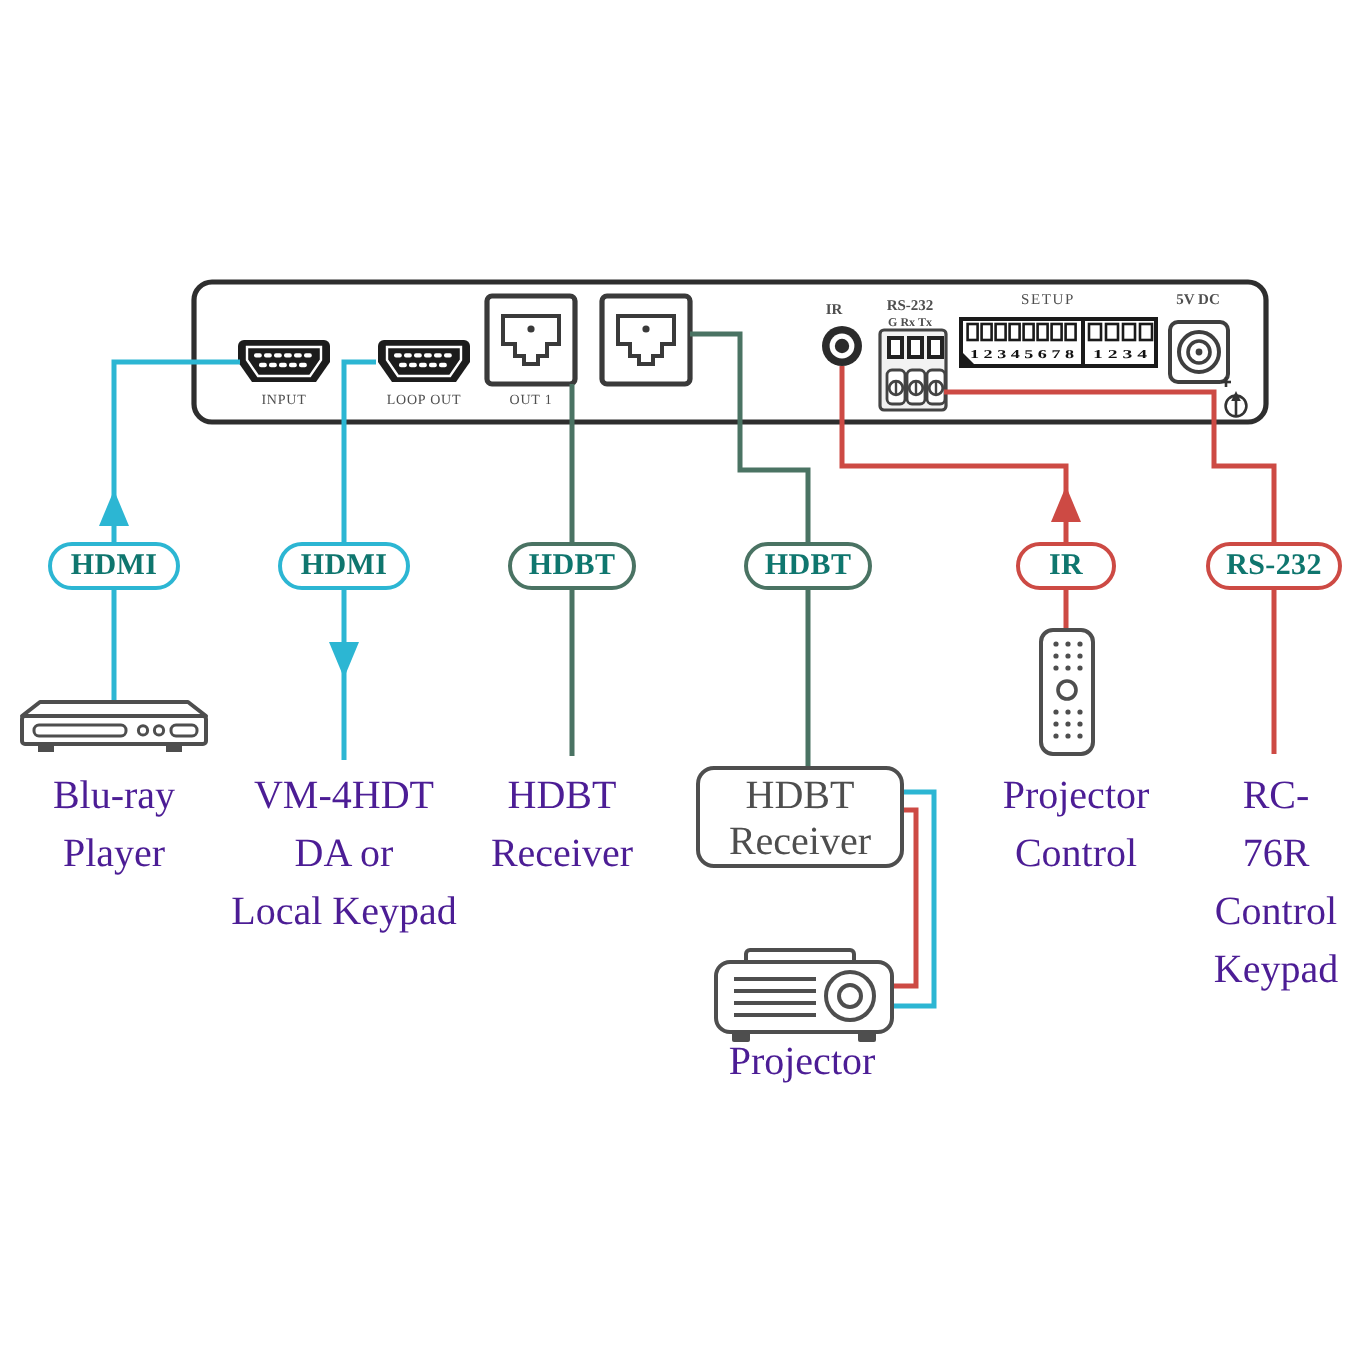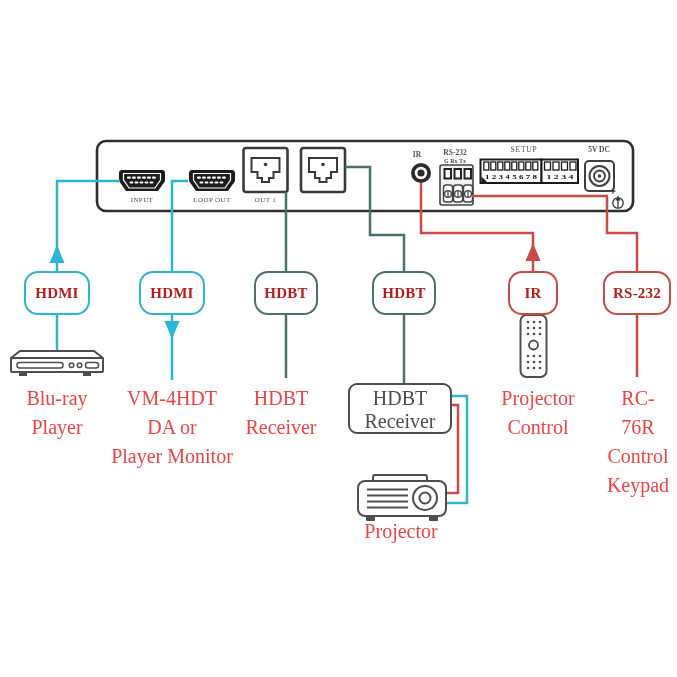--- a/index.html
+++ b/index.html
@@ -1,28 +1,28 @@
 <!DOCTYPE html>
 <html><head>
 <meta charset="utf-8">
 <style>
   html,body{margin:0;padding:0;background:#fff}
   .stage{position:relative;width:677px;height:677px;background:#fff;
          font-family:Liberation Serif, serif;overflow:hidden}
   .stage > svg{position:absolute;left:0;top:0}
   
-  .tag{position:absolute;top:271px;height:44px;border-radius:14px;background:#fff;
+  .tag{position:absolute;top:271px;height:24px;border-radius:14px;background:#fff;
        border:2.5px solid #999;display:flex;align-items:center;justify-content:center;
-       font-weight:bold;font-size:15px;color:#b91c1c;box-sizing:border-box;letter-spacing:.2px}
+       font-weight:bold;font-size:15px;color:#0f766e;box-sizing:border-box;letter-spacing:.2px}
   .tag.cyan{border-color:#2cb6d3}
   .tag.green{border-color:#4a7363}
   .tag.red{border-color:#cd4a44}
   
   .dev{position:absolute;transform:translateX(-50%);text-align:center;
-       font-size:20px;line-height:29px;color:#ef4444;white-space:pre-line}
+       font-size:20px;line-height:29px;color:#4c1d95;white-space:pre-line}
   
   .rxbox{position:absolute;left:348px;top:383px;width:104px;height:51px;
          border:2px solid #4e4e4e;border-radius:9px;background:#fff;box-sizing:border-box;
          text-align:center;font-size:20px;line-height:23px;color:#4e4e4e;
          white-space:pre-line;padding-top:2px}
   .plabel{fill:#4f4f4f}
 </style>
 </head>
 <body>
 
@@ -212,21 +212,21 @@
 <div class="tag cyan" style="left:139px;width:66px">HDMI</div>
 <div class="tag green" style="left:254px;width:64px">HDBT</div>
 <div class="tag green" style="left:372px;width:64px">HDBT</div>
 <div class="tag red" style="left:508px;width:50px">IR</div>
 <div class="tag red" style="left:603px;width:68px">RS-232</div>
 
 <div class="dev" style="left:57px;top:384px">Blu-ray
 Player</div>
 <div class="dev" style="left:172px;top:384px">VM-4HDT
 DA or
-Player Monitor</div>
+Local Keypad</div>
 <div class="dev" style="left:281px;top:384px">HDBT
 Receiver</div>
 <div class="rxbox">HDBT
 Receiver</div>
 <div class="dev" style="left:401px;top:517px">Projector</div>
 <div class="dev" style="left:538px;top:384px">Projector
 Control</div>
 <div class="dev" style="left:638px;top:384px">RC-76R
 Control
 Keypad</div>

